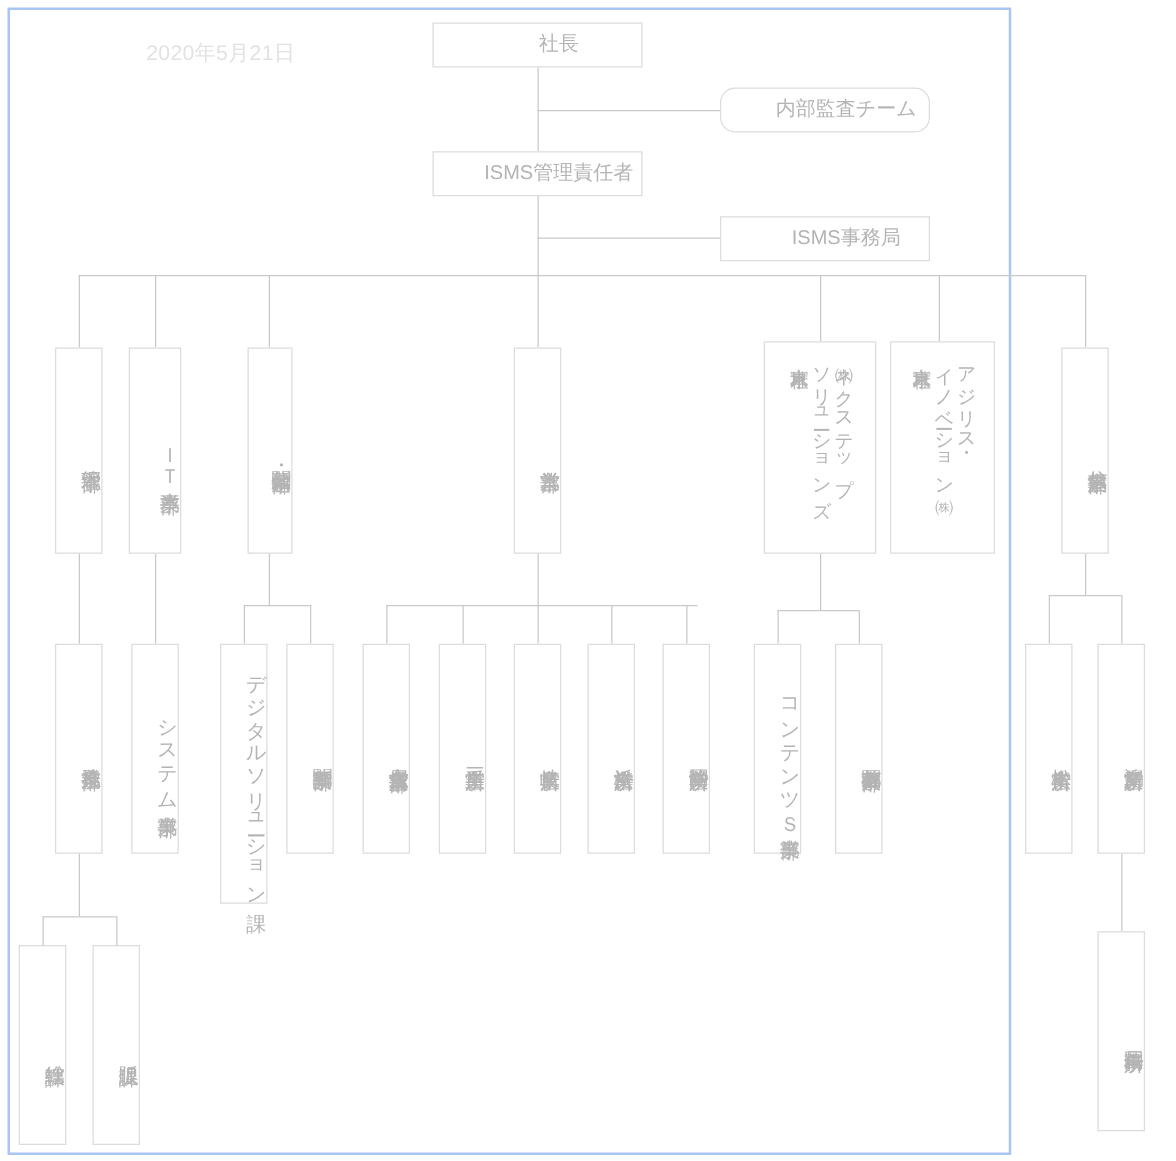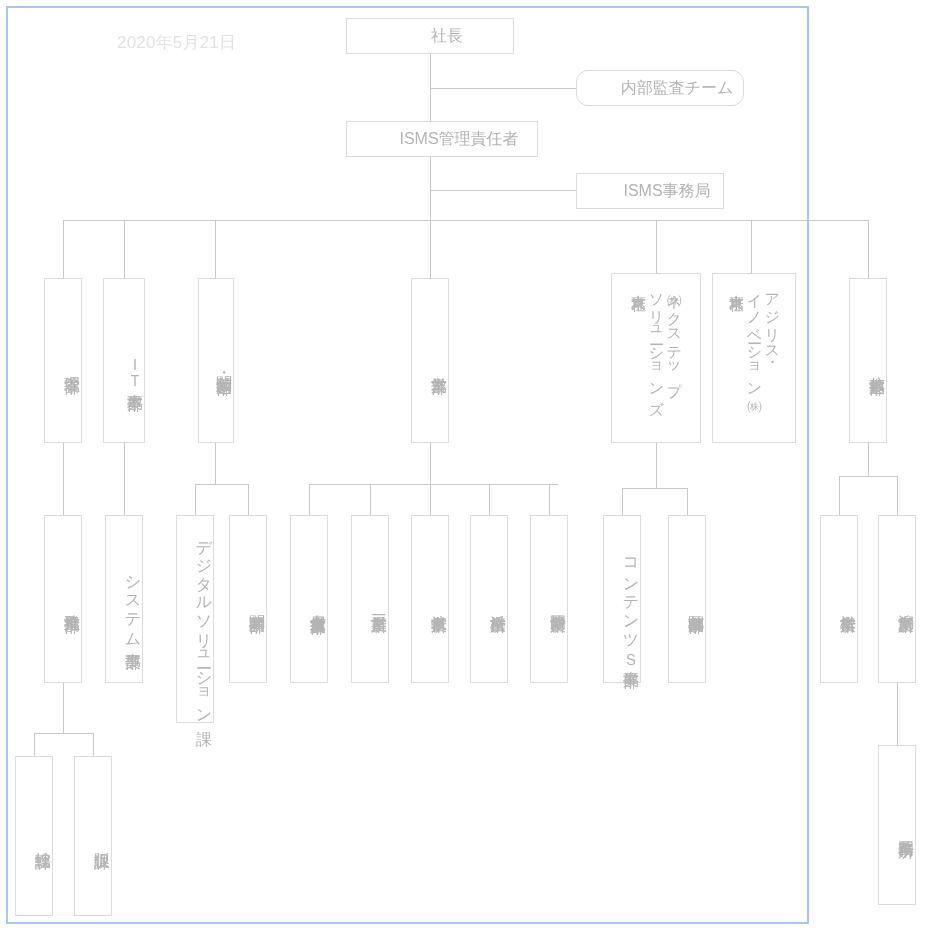--- a/index.html
+++ b/index.html
@@ -143,23 +143,23 @@
   <div class="ln ln-h" style="left:34px; top:733px; width:59px;"></div>
   <div class="ln ln-v" style="left:34px; top:733px; height:23px;"></div>
   <div class="ln ln-v" style="left:93px; top:733px; height:23px;"></div>
 
   <div class="ln ln-v" style="left:897px; top:683px; height:62px;"></div>
 
   <div class="box h" style="left:346px; top:18px; width:168px; height:36px;">社長</div>
 
   <div class="box h" style="left:576px; top:70px; width:168px; height:36px;border-radius:12px;">内部監査チーム</div>
 
-  <div class="box h" style="left:346px; top:121px; width:192px; height:36px;">ISMS管理責任者</div>
-
-  <div class="box h" style="left:576px; top:173px; width:148px; height:36px;">ISMS事務局</div>
+  <div class="box h" style="left:346px; top:121px; width:168px; height:36px;">ISMS管理責任者</div>
+
+  <div class="box h" style="left:576px; top:173px; width:168px; height:36px;">ISMS事務局</div>
 
   <div class="box v" style="left:44px; top:278px; width:38px; height:165px;">
     <span class="vtext">管理本部</span>
   </div>
 
   <div class="box v" style="left:103px; top:278px; width:42px; height:165px;">
     <span class="vtext">ＩＴ事業本部</span>
   </div>
 
   <div class="box v" style="left:198px; top:278px; width:36px; height:165px;">

